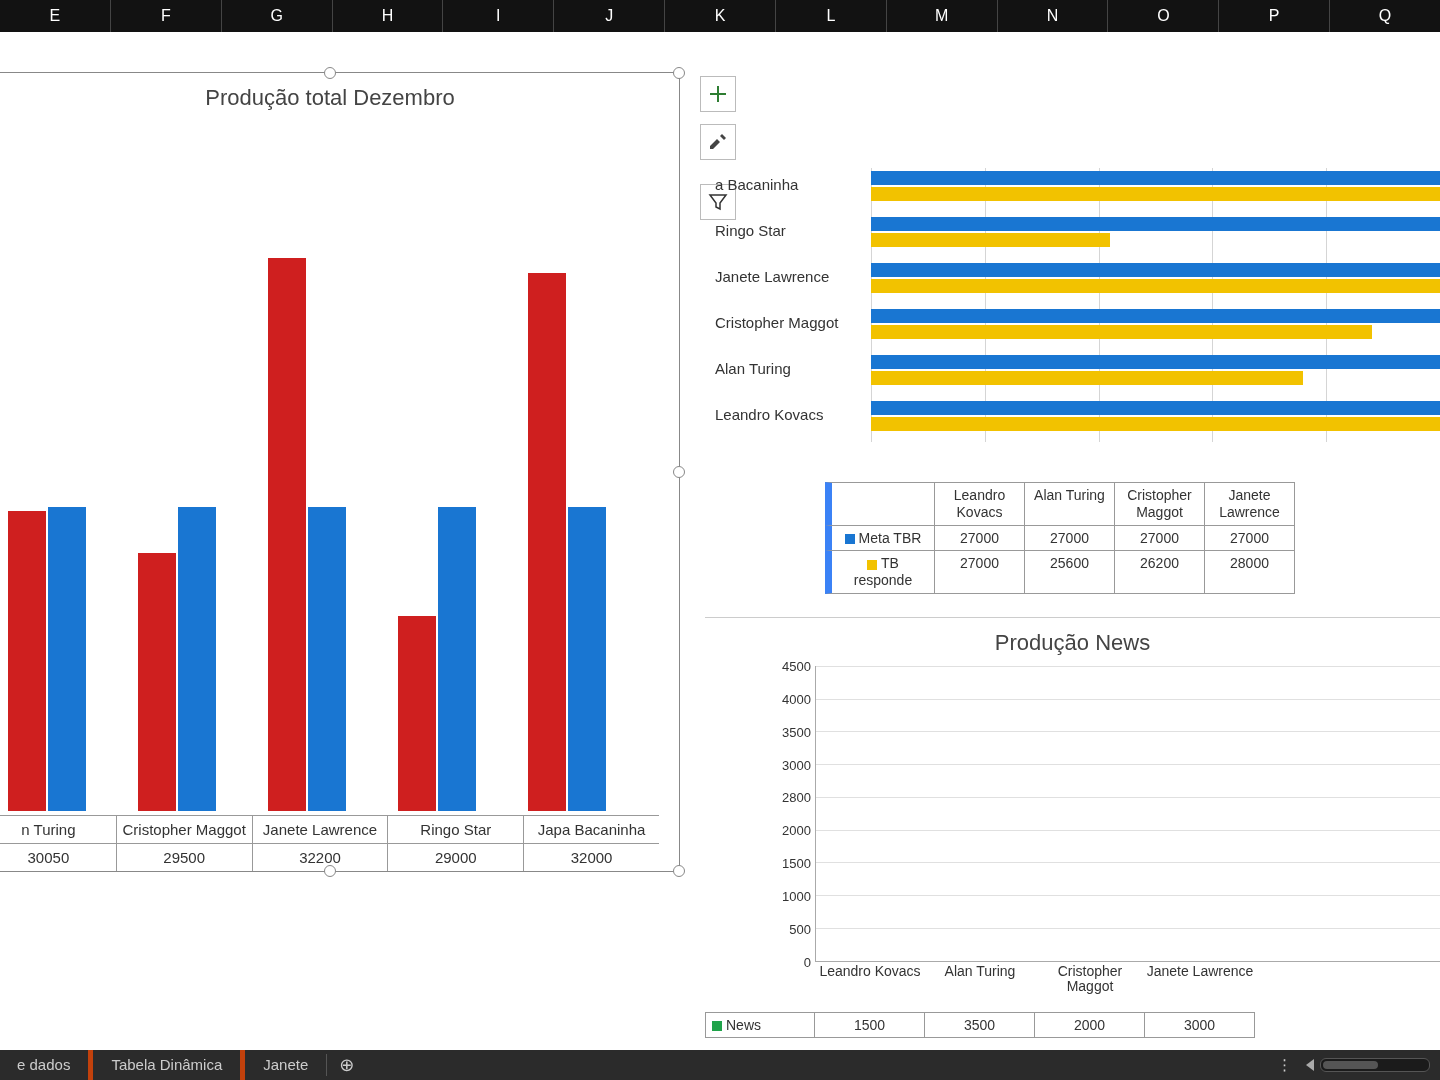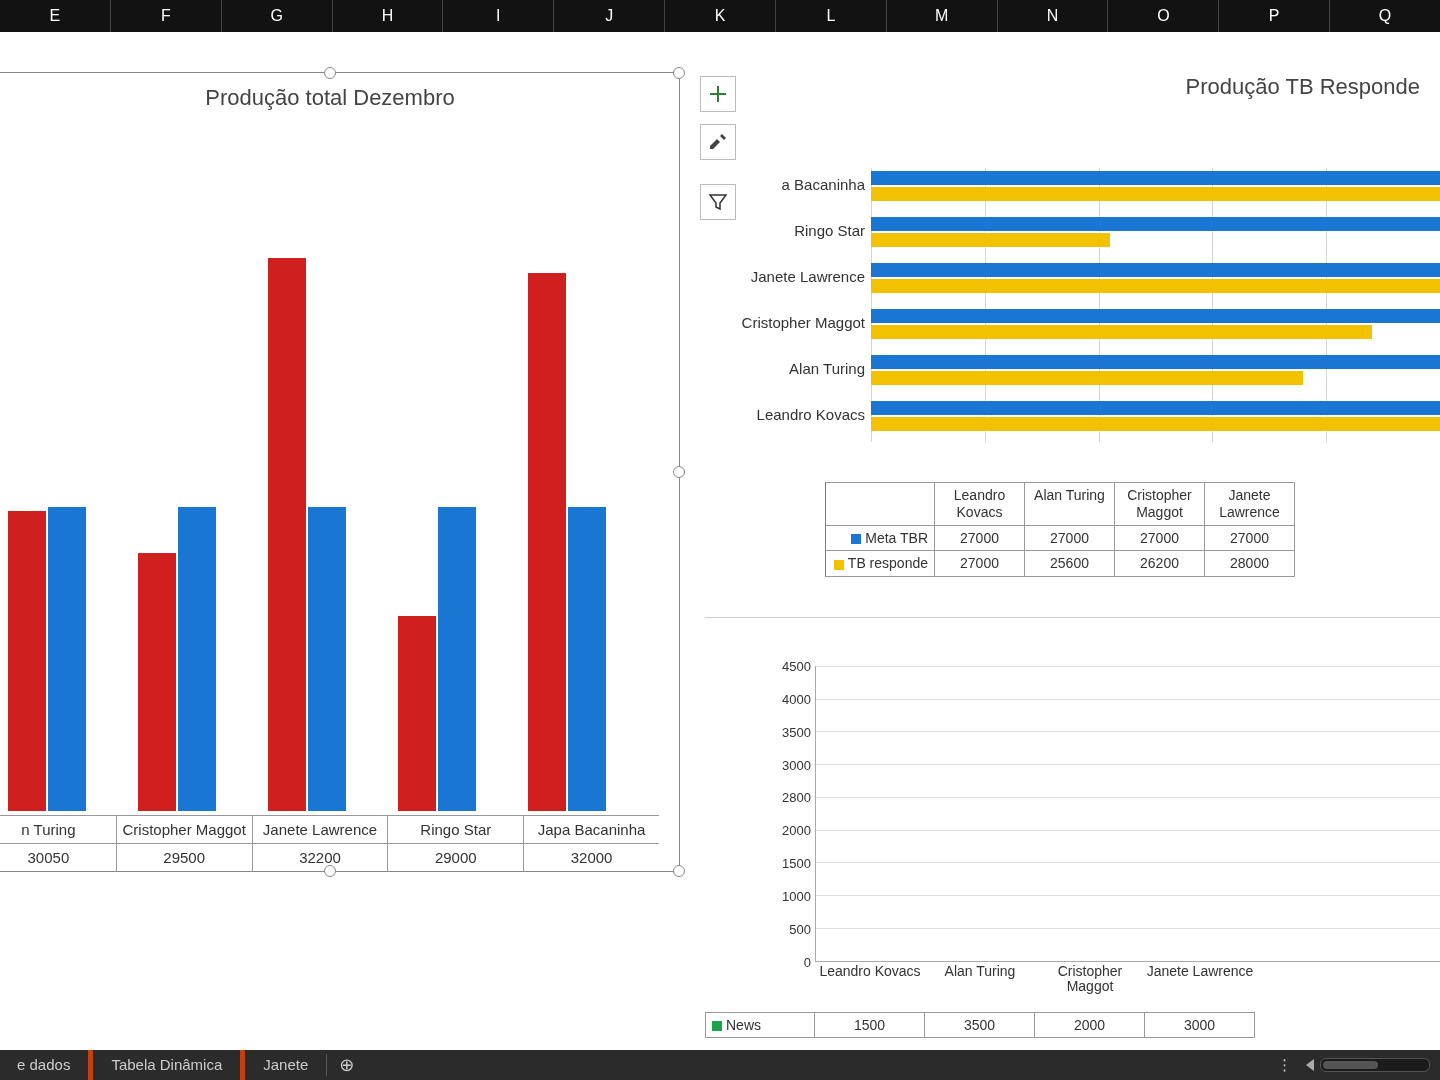--- a/index.html
+++ b/index.html
@@ -35,33 +35,33 @@
   .c1-table .row.top { border-bottom:1px solid #999; }
   .c1-table .row .cell { border-right:1px solid #999; }
   .c1-table .row .cell:last-child { border-right:none;}
 
   
   .side-btn { position:absolute; width:36px; height:36px; border:1px solid #bbb; background:#fff; display:flex; align-items:center; justify-content:center; }
   .side-btn svg{width:24px;height:24px;}
 
   .chart2 { position:absolute; left:705px; top:42px; right:0; height:530px; }
   .chart2 .title { font-size:22px; text-align:right; padding-right:20px; color:#444; margin-bottom:8px;}
-  .c2-rowlabel { position:absolute; right:calc(100% - 160px); font-size:15px; text-align:right; width:150px; color:#333;}
+  .c2-rowlabel { position:absolute; right:calc(100% - 160px); font-size:15px; width:150px; color:#333;}
   .c2-barpair { position:absolute; left:166px; right:0; height:40px; }
   .c2-b { position:absolute; height:14px; }
   .c2-axis { position:absolute; left:166px; right:0; height:22px; top:370px; display:flex; }
   .c2-axis span { font-size:14px; color:#333; position:absolute; transform:translateX(-50%);}
   .c2-grid { position:absolute; left:166px; right:0; top:94px; height:274px; }
   .c2-gridline { position:absolute; top:0; bottom:0; border-left:1px solid #d5d5d5;}
 
   .c2-table { position:absolute; left:120px; right:0; top:408px; font-size:14px; color:#333; }
   .c2-table .r { display:flex; }
   .c2-table .c { border:1px solid #999; border-left:none; border-top:none; padding:4px 6px; text-align:center; flex:0 0 90px; line-height:1.2;}
   .c2-table .r:first-child .c { border-top:1px solid #999; }
-  .c2-table .c.first { flex:0 0 110px; text-align:right; border-left:1px solid #3b82f6;}
+  .c2-table .c.first { flex:0 0 110px; text-align:center; border-left:7px solid #3b82f6;}
   .c2-table .swatch { display:inline-block; width:10px; height:10px; margin-right:4px; vertical-align:middle;}
 
   .chart3 { position:absolute; left:705px; top:585px; right:0; bottom:0; border-top:1px solid #ccc; padding-top:4px;}
   .chart3 .title { font-size:22px; text-align:center; color:#444; padding:8px 0 2px;}
   .c3-ylabels { position:absolute; left:58px; top:48px; bottom:88px; width:48px; text-align:right; font-size:13px; color:#333;}
   .c3-ylabels span{display:block; height:11.1%; position:relative; top:-7px;}
   .c3-plot { position:absolute; left:110px; right:0; top:48px; bottom:88px; border-left:1px solid #aaa; border-bottom:1px solid #aaa;}
   .c3-grid { position:absolute; inset:0;}
   .c3-gridline { position:absolute; left:0; right:0; border-top:1px solid #e0e0e0;}
   .c3-group { position:absolute; bottom:0; width:105px;}
@@ -168,21 +168,20 @@
         <path d="M4 16l7-7 3 3-7 7H4v-3zM14 6l4 4 2-2-4-4-2 2z" fill="#444"></path>
       </svg>
   </div>
   <div class="side-btn" style="left:700px; top:152px;">
     <svg viewBox="0 0 24 24">
         <path d="M4 5h16l-6 8v6l-4-2v-4L4 5z" fill="none" stroke="#333" stroke-width="1.5"></path>
       </svg>
   </div>
 
   <div class="chart2">
-    <div class="title">Produção TB Responde</div>
 
     <div class="c2-grid">
       <div class="c2-gridline" style="left:0%"></div>
       <div class="c2-gridline" style="left:20%"></div>
       <div class="c2-gridline" style="left:40%"></div>
       <div class="c2-gridline" style="left:60%"></div>
       <div class="c2-gridline" style="left:80%"></div>
     </div>
 
     <div class="c2-rowlabel" style="top:102px;">a Bacaninha</div>
@@ -236,20 +235,21 @@
         <div class="c first"><span class="swatch" style="background:#f2c200"></span><span>TB responde</span></div>
         <div class="c">27000</div>
         <div class="c">25600</div>
         <div class="c">26200</div>
         <div class="c">28000</div>
       </div>
     </div>
   </div>
 
   <div class="chart3">
+    <div class="title">Produção News</div>
 
     <div class="c3-ylabels">
       <span>4500</span>
         <span>4000</span>
         <span>3500</span>
       <span>3000</span>
         <span>2800</span>
         <span>2000</span>
       <span>1500</span>
         <span>1000</span>

